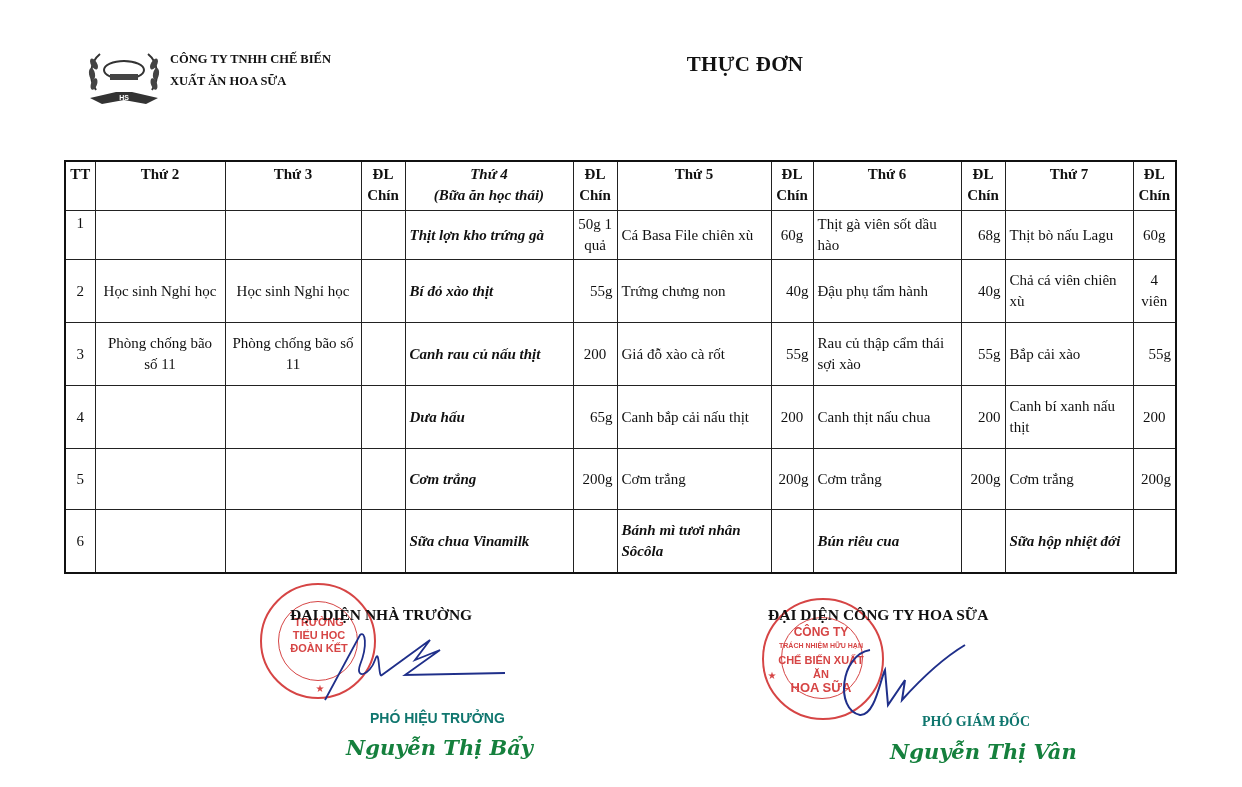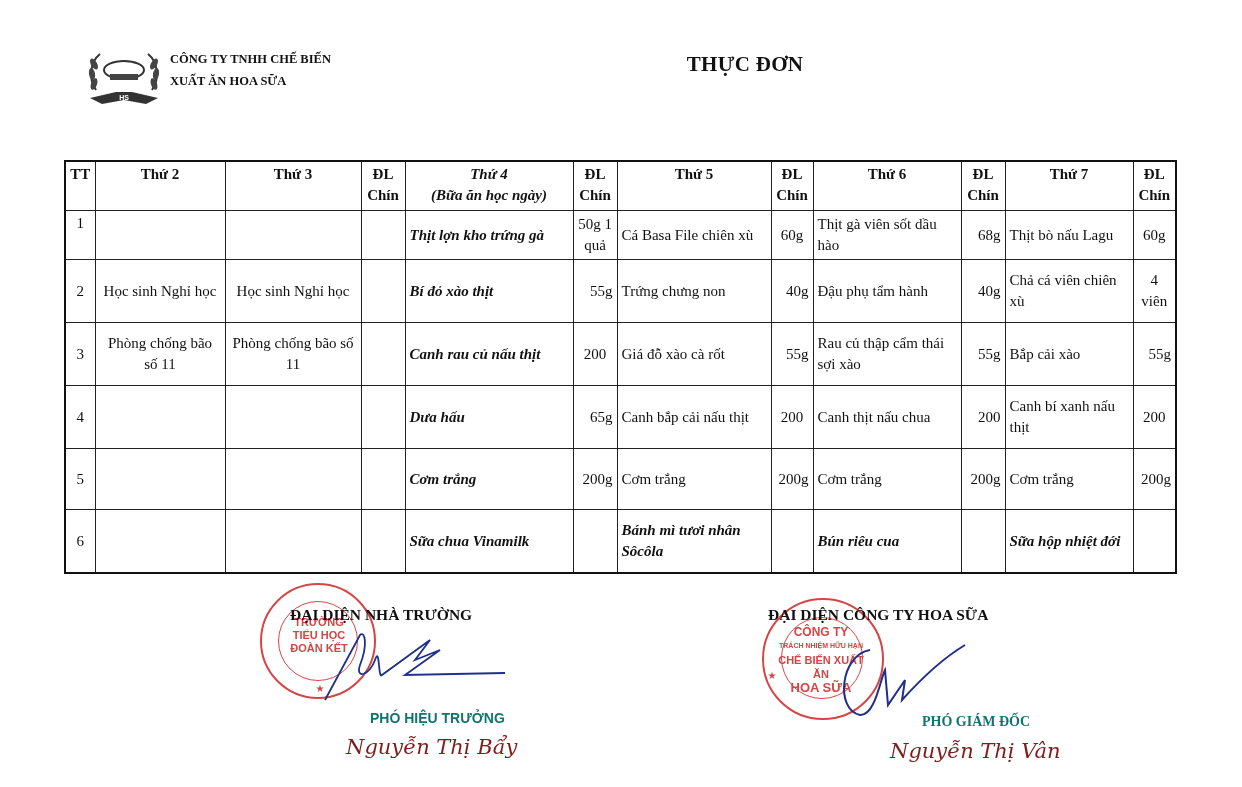--- a/index.html
+++ b/index.html
@@ -27,21 +27,21 @@
   td.r { text-align: right; }
   td.bi { font-weight: bold; font-style: italic; }
   tr.r1 td { height: 44px; }
   tr.r2 td, tr.r3 td, tr.r4 td { height: 58px; }
   tr.r5 td { height: 56px; }
   tr.r6 td { height: 58px; }
 
   .sig { position: absolute; margin-top: 8px; }
   .sig-title { font-weight: bold; font-size: 15.5px; }
   .sig-role { font-family: "Liberation Sans", "DejaVu Sans", sans-serif; color: #0f766e; font-size: 14px; font-weight: bold; }
-  .sig-name { font-family: "DejaVu Serif", serif; font-style: italic; color: #7f1d1d; font-size: 21px; font-weight: normal; }
+  .sig-name { font-family: "DejaVu Serif", serif; font-style: italic; color: #15803d; font-size: 21px; font-weight: bold; }
   .stamp { position: absolute; border-radius: 50%; border: 2px solid #d64545; }
   .stamp-inner { position: absolute; border-radius: 50%; border: 1.5px solid #d64545; }
   .stamp-text { position: absolute; color: #d64545; font-family: "Liberation Sans", "DejaVu Sans", sans-serif;
     font-weight: bold; text-align: center; }
   .scribble { position: absolute; }
 </style>
 </head>
 <body>
 
 <svg class="logo" viewBox="0 0 76 58">
@@ -86,21 +86,21 @@
       <col style="width:44px">
       <col style="width:128px">
       <col style="width:43px">
   </colgroup>
   <tbody>
       <tr>
     <th>TT</th>
     <th>Thứ 2</th>
     <th>Thứ 3</th>
     <th><span>ĐL</span><br><span>Chín</span></th>
-    <th class="t4"><span>Thứ 4</span><br><span>(Bữa ăn học ngày)</span></th>
+    <th class="t4"><span>Thứ 4</span><br><span>(Bữa ăn học thái)</span></th>
     <th><span>ĐL</span><br><span>Chín</span></th>
     <th>Thứ 5</th>
     <th><span>ĐL</span><br><span>Chín</span></th>
     <th>Thứ 6</th>
     <th><span>ĐL</span><br><span>Chín</span></th>
     <th>Thứ 7</th>
     <th><span>ĐL</span><br><span>Chín</span></th>
   </tr>
 
   <tr class="r1">

